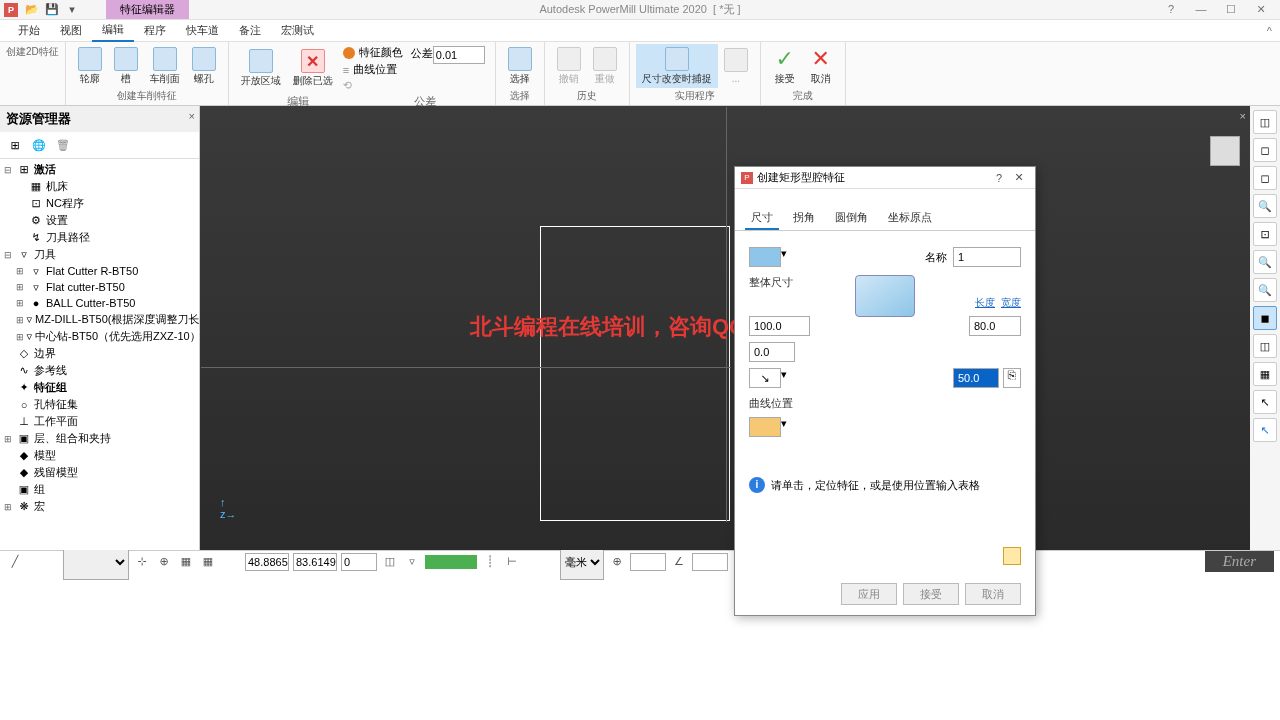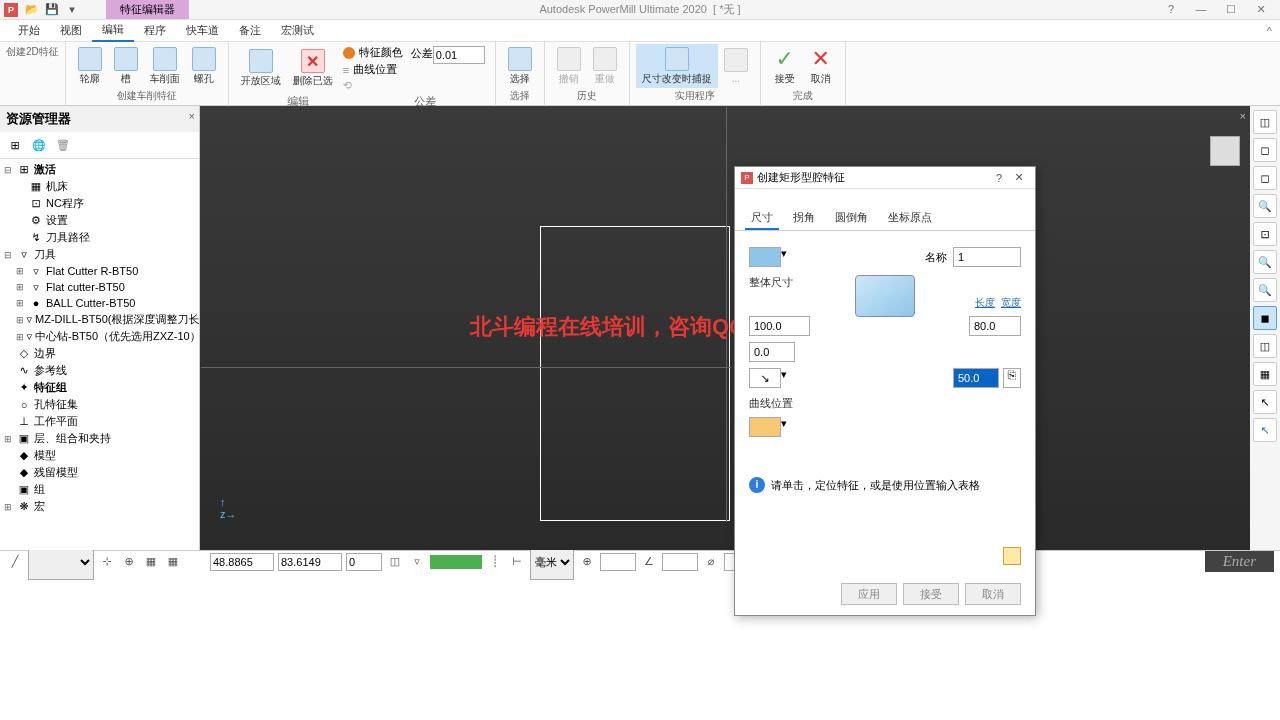--- a/index.html
+++ b/index.html
@@ -74,24 +74,24 @@
 .section-label { color: #333; margin-top: 8px; }
 .link-label { color: #1a66c4; text-decoration: underline; font-size: 10px; }
 .preview-img { width: 60px; height: 42px; background: linear-gradient(145deg,#cfe7f7,#8ec5e8); border: 1px solid #88b; border-radius: 4px; position: absolute; left: 120px; top: 108px; }
 .info-row { display: flex; align-items: center; gap: 6px; margin-top: 40px; }
 .info-icon { width: 16px; height: 16px; background: #2b7de1; color: #fff; border-radius: 50%; text-align: center; line-height: 16px; font-size: 10px; font-weight: bold; }
 .note-ico { position: absolute; right: 14px; bottom: 50px; width: 18px; height: 18px; background: #ffe9a8; border: 1px solid #d4a029; }
 .dlg-buttons { position: absolute; bottom: 10px; right: 14px; display: flex; gap: 6px; }
 .dlg-buttons button { width: 56px; height: 22px; background: #efefef; border: 1px solid #bbb; color: #888; }
 
 .statusbar { height: 22px; background: #fff; border-top: 1px solid #ccc; display: flex; align-items: center; padding: 0 6px; gap: 4px; }
-.sb-sel { width: 66px; height: 36px; border: 1px solid #aaa; }
+.sb-sel { width: 66px; height: 36px; border: 1px solid #aaa; margin-left: 35px; }
 .sb-ico { width: 18px; height: 18px; display: flex; align-items: center; justify-content: center; color: #555; }
 .sb-box { width: 36px; height: 18px; border: 1px solid #aaa; padding: 0 2px; display: flex; align-items: center; }
-.sb-box.w { width: 64px; }
+.sb-box.w { width: 44px; }
 .sb-prog { width: 52px; height: 14px; background: #4CAF50; }
 .enter-btn { margin-left: auto; background: #424242; color: #aaa; padding: 2px 18px; font-family: serif; font-size: 15px; font-style: italic; }
 </style>
 </head>
 <body>
 
 <div class="titlebar">
   <div class="pm-icon">P</div>
   <div class="qat-icon">📂</div>
   <div class="qat-icon">💾</div>

